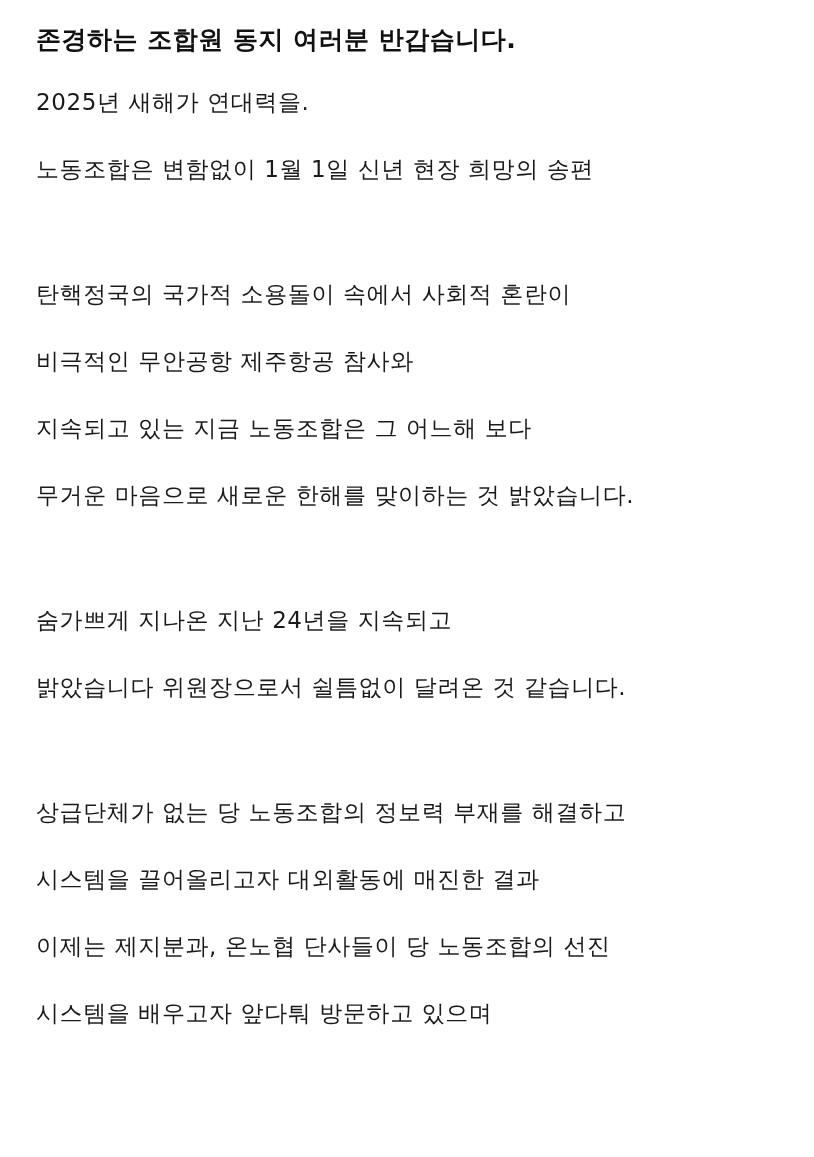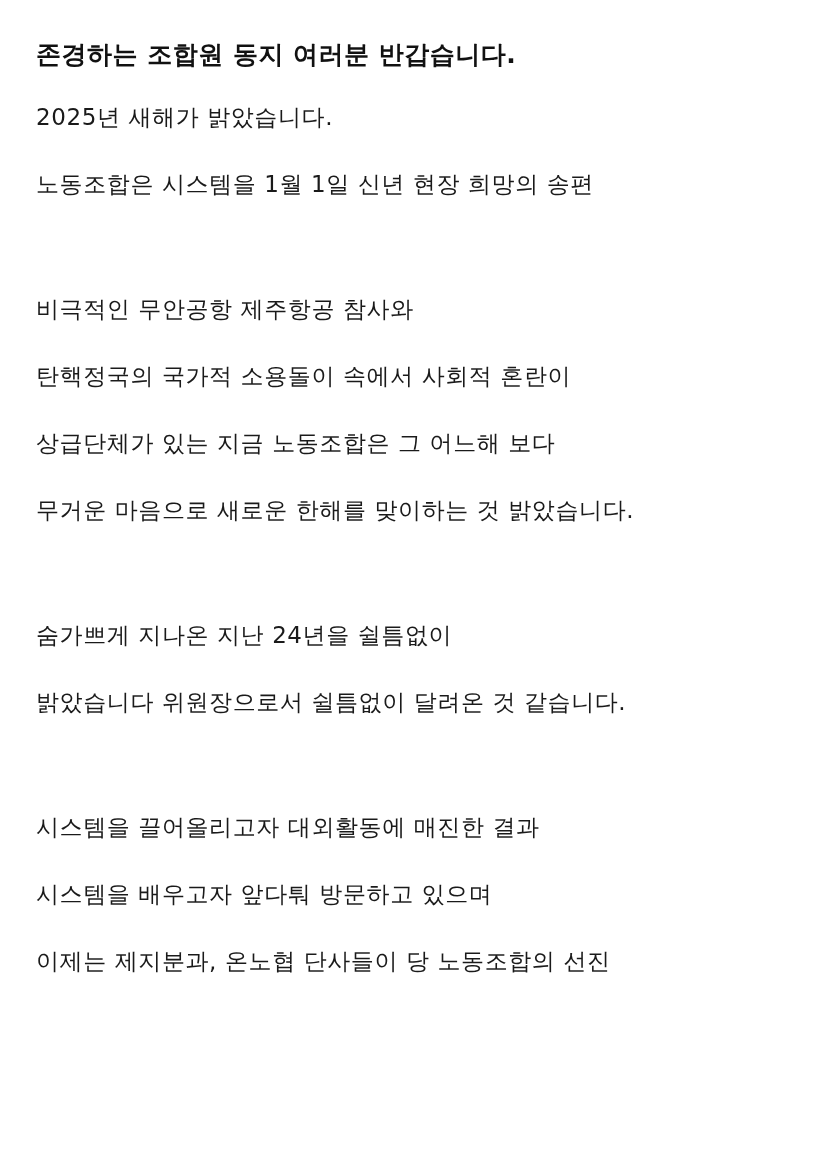--- a/index.html
+++ b/index.html
@@ -11,21 +11,21 @@
     width: 814px;
     height: 1157px;
     font-family: "DejaVu Sans", "Liberation Sans", sans-serif;
     color: #1a1a1a;
     -webkit-font-smoothing: antialiased;
   }
   .page {
     box-sizing: border-box;
     width: 814px;
     height: 1157px;
-    padding: 36px 36px 0 36px;
+    padding: 21px 36px 0 36px;
     background: #ffffff;
     overflow: hidden;
   }
   .doc-title {
     font-size: 25px;
     font-weight: bold;
     letter-spacing: 0.5px;
     line-height: 1.5;
     margin: 0 0 10px 0;
     color: #111111;
@@ -45,41 +45,42 @@
   }
 </style>
 </head>
 <body>
 
 <div class="page">
 
   <h1 class="doc-title">존경하는 조합원 동지 여러분 반갑습니다.</h1>
 
   <div class="para">
-    <div class="line">2025년 새해가 밝았습니다.</div>
-    <div class="line">노동조합은 시스템을 1월 1일 신년 현장 희망의 송편</div>
+    <div class="line">2025년 새해가 연대력을.</div>
+    <div class="line">노동조합은 변함없이 1월 1일 신년 현장 희망의 송편</div>
   </div>
 
   <div class="spacer"></div>
 
   <div class="para">
+    <div class="line">탄핵정국의 국가적 소용돌이 속에서 사회적 혼란이</div>
     <div class="line">비극적인 무안공항 제주항공 참사와</div>
-    <div class="line">탄핵정국의 국가적 소용돌이 속에서 사회적 혼란이</div>
-    <div class="line">상급단체가 있는 지금 노동조합은 그 어느해 보다</div>
+    <div class="line">지속되고 있는 지금 노동조합은 그 어느해 보다</div>
     <div class="line">무거운 마음으로 새로운 한해를 맞이하는 것 밝았습니다.</div>
   </div>
 
   <div class="spacer"></div>
 
   <div class="para">
-    <div class="line">숨가쁘게 지나온 지난 24년을 쉴틈없이</div>
+    <div class="line">숨가쁘게 지나온 지난 24년을 지속되고</div>
     <div class="line">밝았습니다 위원장으로서 쉴틈없이 달려온 것 같습니다.</div>
   </div>
 
   <div class="spacer"></div>
 
   <div class="para">
+    <div class="line">상급단체가 없는 당 노동조합의 정보력 부재를 해결하고</div>
     <div class="line">시스템을 끌어올리고자 대외활동에 매진한 결과</div>
+    <div class="line">이제는 제지분과, 온노협 단사들이 당 노동조합의 선진</div>
     <div class="line">시스템을 배우고자 앞다퉈 방문하고 있으며</div>
-    <div class="line">이제는 제지분과, 온노협 단사들이 당 노동조합의 선진</div>
   </div>
 
 </div>
 
 </body></html>

